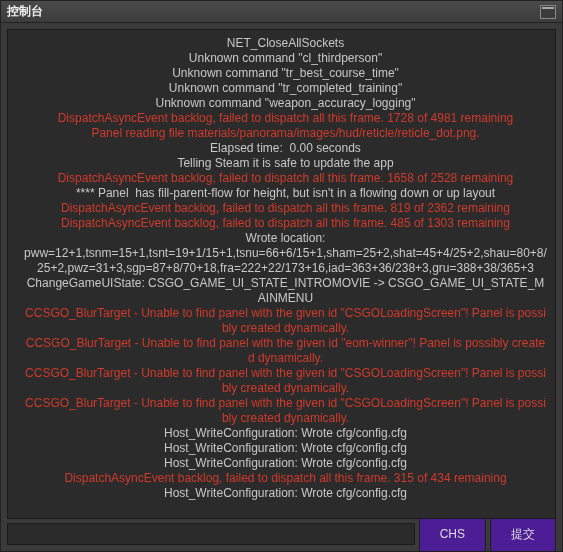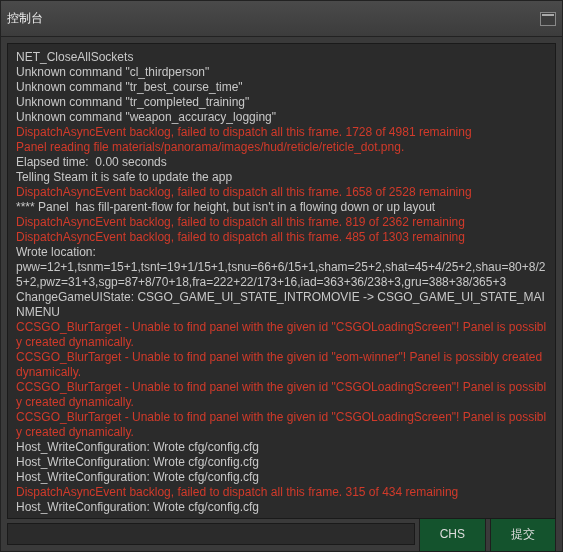--- a/index.html
+++ b/index.html
@@ -12,28 +12,28 @@
   }
   .window {
     width: 563px;
     height: 552px;
     background: #3a3a3a;
     display: flex;
     flex-direction: column;
     border: 1px solid #222;
   }
   .titlebar {
-    height: 36px;
+    height: 22px;
     background: linear-gradient(#4a4a4a, #3c3c3c);
     border-bottom: 1px solid #222;
     display: flex;
     align-items: center;
     padding: 0 6px;
     color: #f0f0f0;
-    font-weight: normal;
+    font-weight: bold;
     font-size: 12px;
   }
   .titlebar .spacer { flex: 1; }
   .titlebar .winicon {
     width: 16px; height: 14px;
     border: 1px solid #888;
     margin-left: 4px;
     position: relative;
     background: #3c3c3c;
   }
@@ -41,27 +41,28 @@
     content: "";
     position: absolute;
     left: 1px; right: 1px; top: 1px;
     height: 2px; background: #aaa;
   }
   .console {
     flex: 1;
     margin: 6px 6px 4px 6px;
     background: #2b2b2b;
     border: 1px solid #1a1a1a;
-    padding: 6px 8px 6px 8px;
+    padding: 6px 8px 6px 16px;
     overflow-y: auto;
     position: relative;
     font-family: "Tahoma", "Microsoft YaHei", sans-serif;
     font-size: 12px;
     line-height: 15px;
     color: #b8b8b8;
+    text-align: center;
   }
   .console .line { white-space: pre-wrap; word-break: break-all; }
   .console .red { color: #d13a2a; }
   .console .white { color: #c8c8c8; }
   .console::-webkit-scrollbar { width: 14px; background: #2b2b2b; }
   .console::-webkit-scrollbar-thumb { background: #555; border: 1px solid #333; }
   .console::-webkit-scrollbar-track { background: #2b2b2b; border-left:1px solid #1a1a1a; }
   .inputrow {
     height: 28px;
     display: flex;
@@ -75,21 +76,21 @@
     background: #2b2b2b;
     border: 1px solid #1a1a1a;
     color: #ccc;
     padding: 0 4px;
     font-size: 12px;
     outline: none;
   }
   .btn {
     height: 36px;
     min-width: 40px;
-    background: #14532d;
+    background: #4c1d95;
     border: 1px solid #1e1e1e;
     color: #ddd;
     font-size: 12px;
     padding: 0 20px;
     cursor: pointer;
     font-family: inherit;
   }
 </style>
 </head>
 <body>

